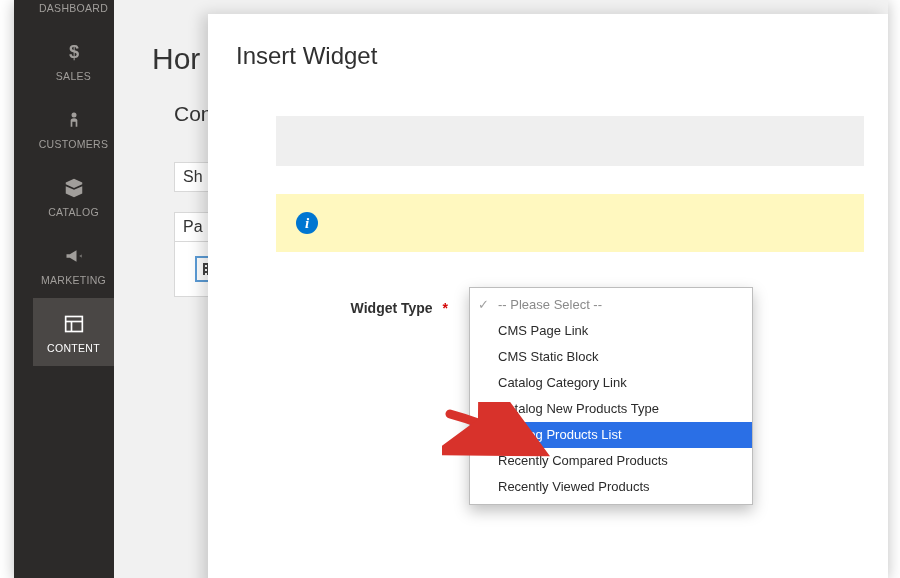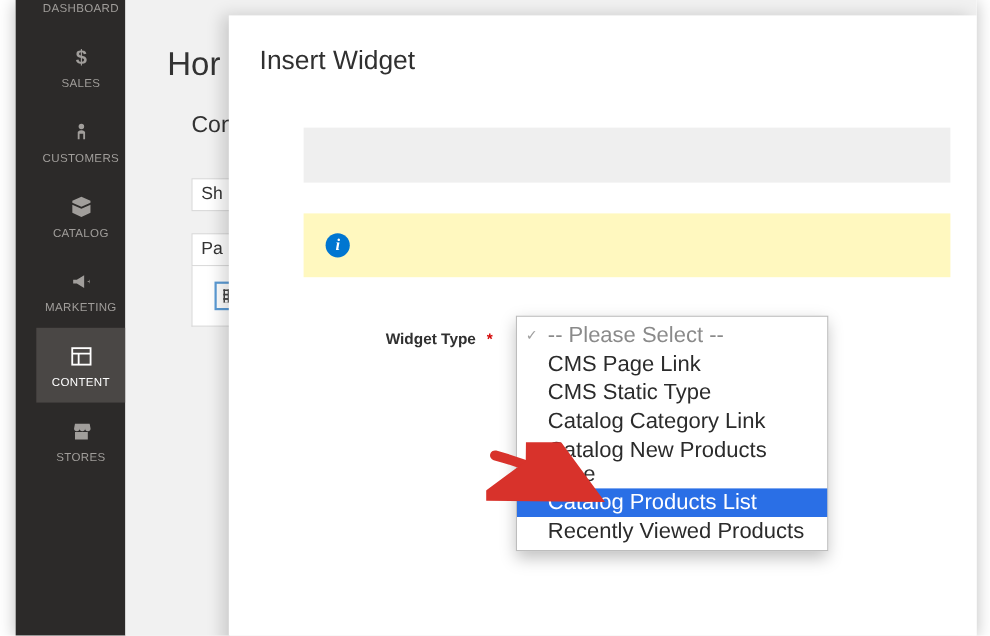--- a/index.html
+++ b/index.html
@@ -87,21 +87,21 @@
   .select-closed {
     width:282px; height:28px; border:1px solid #bdbdbd; background:#fbfbfb;
   }
   .dropdown {
     position:absolute; left:-1px; top:-1px; width:284px;
     border:1px solid #bdbdbd; background:#fff;
     box-shadow:0 6px 14px rgba(0,0,0,0.25);
     padding:4px 0;
   }
   .dd-opt {
-    padding:2px 10px 2px 28px; font-size:20px; color:#2b2b2b;
+    padding:2px 10px 2px 28px; font-size:13px; color:#2b2b2b;
     line-height:22px; position:relative; cursor:default;
   }
   .dd-opt.placeholder { color:#8a8a8a; }
   .dd-opt.placeholder::before {
     content:"✓"; position:absolute; left:8px; top:2px; color:#a0a0a0; font-size:13px;
   }
   .dd-opt.selected { background:#2a6fe6; color:#fff; }
   
   .annot-arrow {
     position:absolute; left:428px; top:402px; width:110px; height:60px;
@@ -152,28 +152,20 @@
     </div>
     <div class="sb-item active">
       <span class="sb-icon">
         <svg viewBox="0 0 24 24" width="22" height="20" fill="none" stroke="#fff" stroke-width="2">
             <rect x="2" y="3" width="20" height="18"></rect>
             <line x1="2" y1="9" x2="22" y2="9"></line>
             <line x1="9" y1="9" x2="9" y2="21"></line>
           </svg>
       </span>
       <span class="sb-label">CONTENT</span>
-    </div>
-    <div class="sb-item">
-      <span class="sb-icon">
-        <svg viewBox="0 0 24 24" width="22" height="20" fill="#a19e9b">
-            <path d="M3 4h18l1 5a3 3 0 0 1-3 3 3 3 0 0 1-3-3 3 3 0 0 1-6 0 3 3 0 0 1-3 3 3 3 0 0 1-3-3l1-5zM5 13h14v8H5z"></path>
-          </svg>
-      </span>
-      <span class="sb-label">STORES</span>
     </div>
   </nav>
 
   <div class="page">
     <h1 class="page-title">Hor</h1>
     <div class="section-title">Con</div>
     <div class="fieldset">
       <div class="fs-hdr">
           <span>Sh</span>
         </div>
@@ -199,24 +191,25 @@
     <div class="form-row">
       <label class="form-label">
         <span>Widget Type</span>
         <span class="req">*</span>
       </label>
       <div class="select-wrap">
         <div class="select-closed"></div>
         <div class="dropdown">
           <div class="dd-opt placeholder">-- Please Select --</div>
           <div class="dd-opt">CMS Page Link</div>
-          <div class="dd-opt">CMS Static Type</div>
+          <div class="dd-opt">CMS Static Block</div>
           <div class="dd-opt">Catalog Category Link</div>
           <div class="dd-opt">Catalog New Products Type</div>
           <div class="dd-opt selected">Catalog Products List</div>
+          <div class="dd-opt">Recently Compared Products</div>
           <div class="dd-opt">Recently Viewed Products</div>
         </div>
       </div>
     </div>
   </div>
 
   <svg class="annot-arrow" viewBox="0 0 110 60">
     <defs>
       <marker id="ah" markerWidth="12" markerHeight="12" refX="9" refY="6" orient="auto">
         <path d="M0,0 L12,6 L0,12 L3,6 z" fill="#d8322b"></path>

